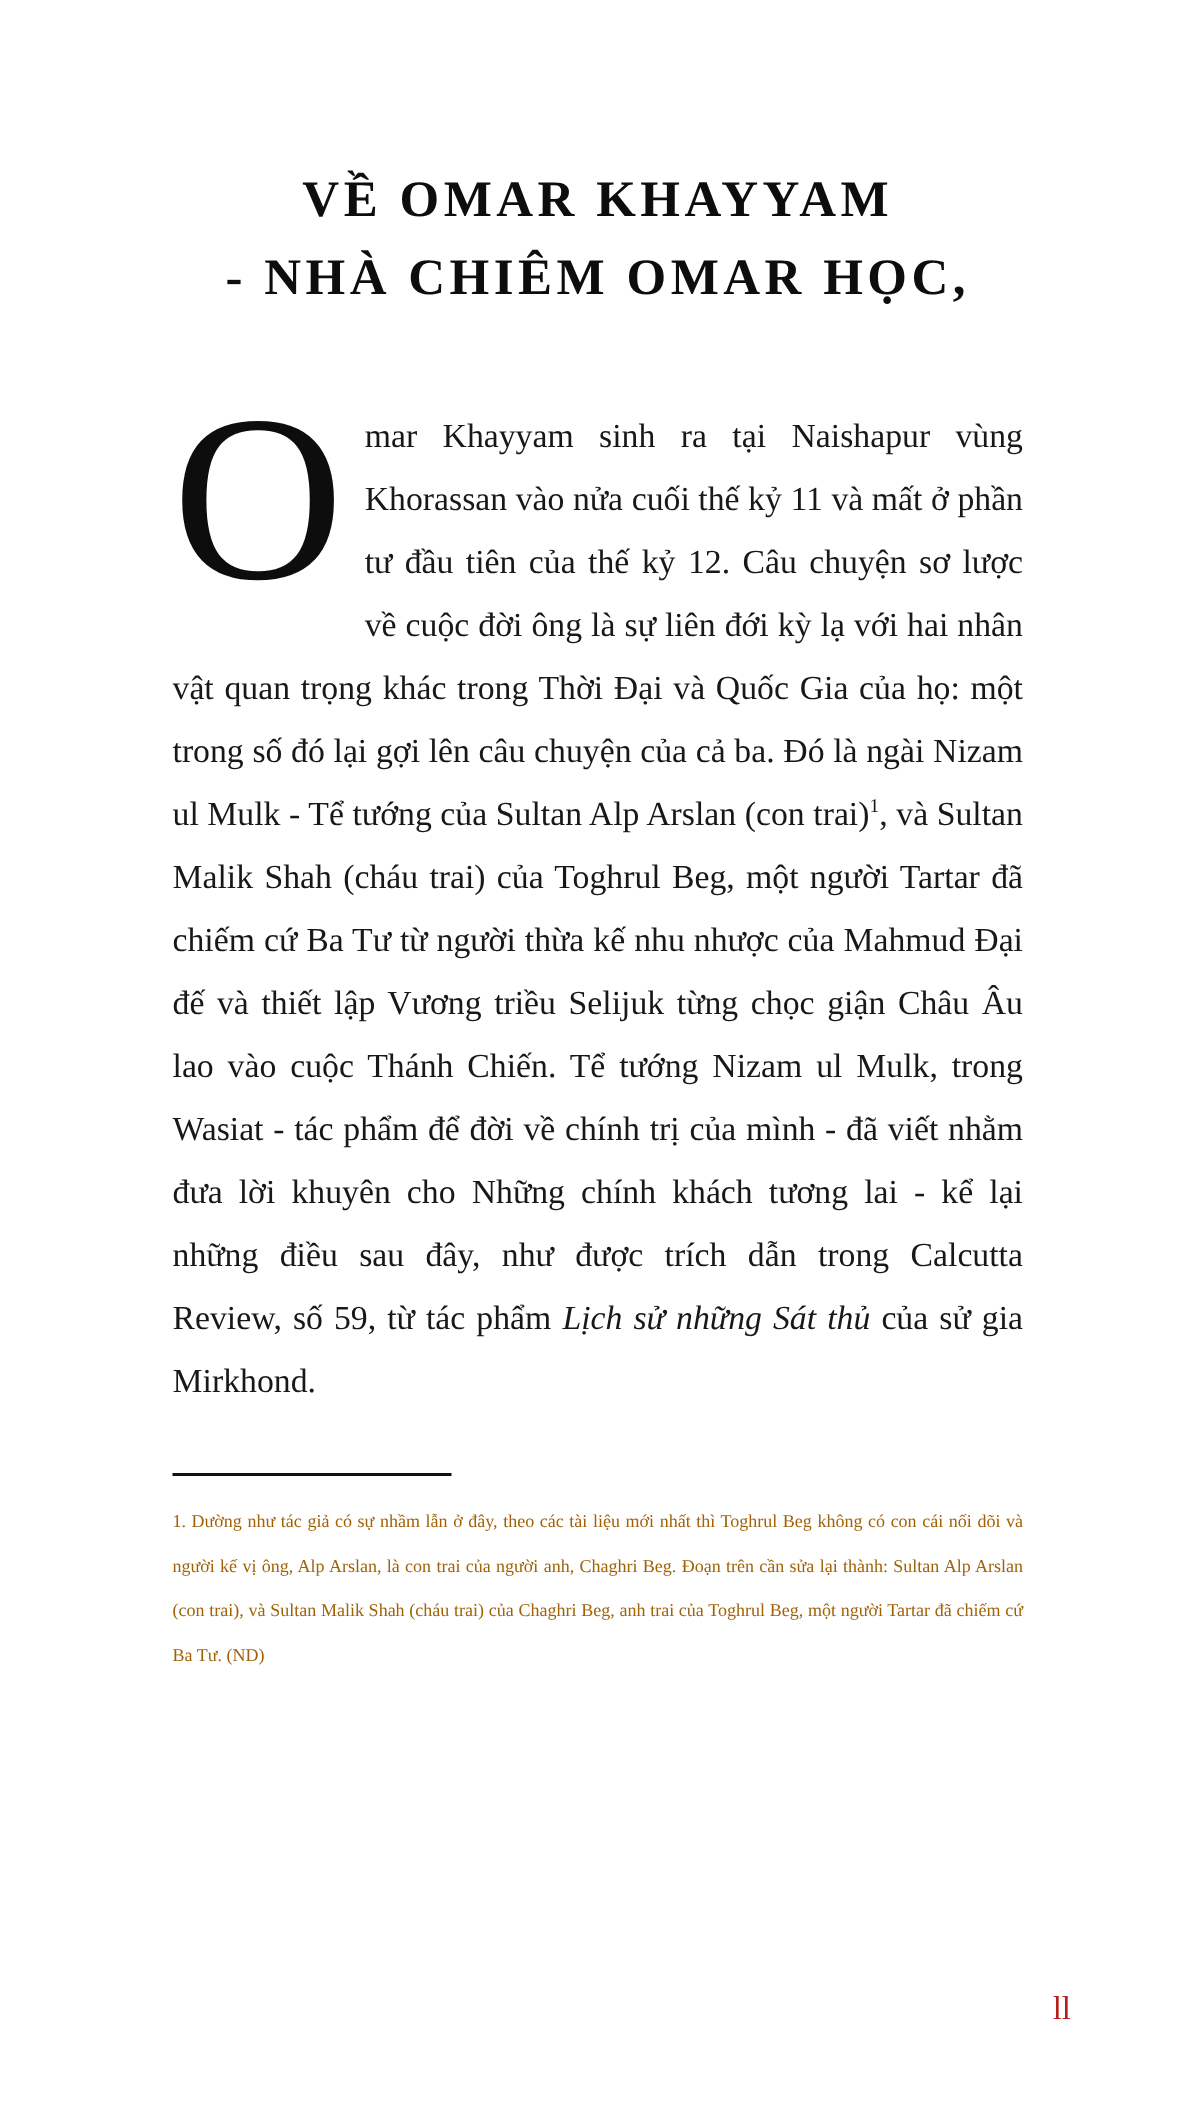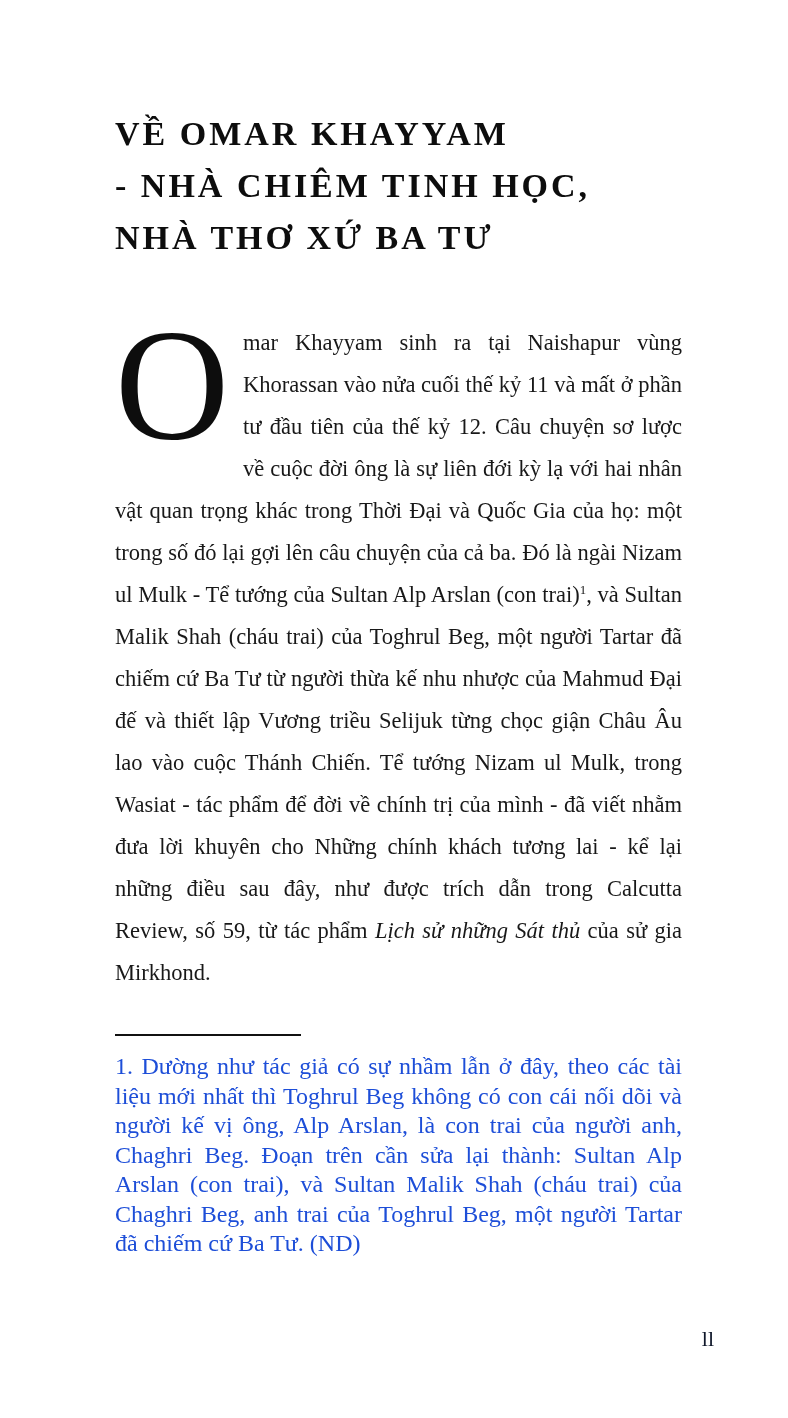--- a/index.html
+++ b/index.html
@@ -14,21 +14,21 @@
     overflow: hidden;
   }
   .content {
     position: absolute;
     left: 115px;
     top: 0;
     width: 567px;
   }
   .title {
     margin-top: 108px;
-    text-align: left;
+    text-align: center;
     font-size: 34px;
     line-height: 52px;
     font-weight: 700;
     letter-spacing: 3px;
     color: #0d0d0d;
   }
   .title-line { display: block; }
   .body-text {
     margin-top: 58px;
     font-size: 22.5px;
@@ -53,45 +53,44 @@
   .italic { }
   .bold-italic { font-style: italic; font-weight: 400; }
   .footnote-rule {
     margin-top: 40px;
     width: 186px;
     height: 2px;
     background: #111111;
   }
   .footnote {
     margin-top: 16px;
-    font-size: 24px;
+    font-size: 12px;
     line-height: 29.5px;
     text-align: justify;
-    color: #1d4ed8;
+    color: #a16207;
   }
   .page-marker {
     position: absolute;
     right: 74px;
     bottom: 66px;
     font-size: 22px;
-    color: #0f172a;
+    color: #b91c1c;
     font-family: "Liberation Serif", serif;
     text-align: center;
   }
 </style>
 </head>
 <body>
 
 <div class="page">
   <div class="content">
 
     <h1 class="title">
         <span class="title-line">VỀ OMAR KHAYYAM</span>
-        <span class="title-line">- NHÀ CHIÊM TINH HỌC,</span>
-        <span class="title-line">NHÀ THƠ XỨ BA TƯ</span>
+        <span class="title-line">- NHÀ CHIÊM OMAR HỌC,</span>
       </h1>
 
     <p class="body-text"><span class="dropcap">O</span><span>mar Khayyam sinh ra tại Naishapur vùng Khorassan vào nửa cuối thế kỷ 11 và mất ở phần tư đầu tiên của thế kỷ 12. Câu chuyện sơ lược về cuộc đời ông là sự liên đới kỳ lạ với hai nhân vật quan trọng khác trong Thời Đại và Quốc Gia của họ: một trong số đó lại gợi lên câu chuyện của cả ba. Đó là ngài Nizam ul Mulk - Tể tướng của Sultan Alp Arslan (con trai)</span><sup class="fn-ref">1</sup><span>, và Sultan Malik Shah (cháu trai) của Toghrul Beg, một người Tartar đã chiếm cứ Ba Tư từ người thừa kế nhu nhược của Mahmud Đại đế và thiết lập Vương triều Selijuk từng chọc giận Châu Âu lao vào cuộc Thánh Chiến. Tể tướng Nizam ul Mulk, trong </span><span class="italic">Wasiat</span><span> - tác phẩm để đời về chính trị của mình - đã viết nhằm đưa lời khuyên cho Những chính khách tương lai - kể lại những điều sau đây, như được trích dẫn trong </span><span class="italic">Calcutta Review</span><span>, số 59, từ tác phẩm </span><span class="bold-italic">Lịch sử những Sát thủ</span><span> của sử gia Mirkhond.</span></p>
 
     <div class="footnote-rule"></div>
 
     <p class="footnote">1. Dường như tác giả có sự nhầm lẫn ở đây, theo các tài liệu mới nhất thì Toghrul Beg không có con cái nối dõi và người kế vị ông, Alp Arslan, là con trai của người anh, Chaghri Beg. Đoạn trên cần sửa lại thành: Sultan Alp Arslan (con trai), và Sultan Malik Shah (cháu trai) của Chaghri Beg, anh trai của Toghrul Beg, một người Tartar đã chiếm cứ Ba Tư. (ND)</p>
 
   </div>
 

